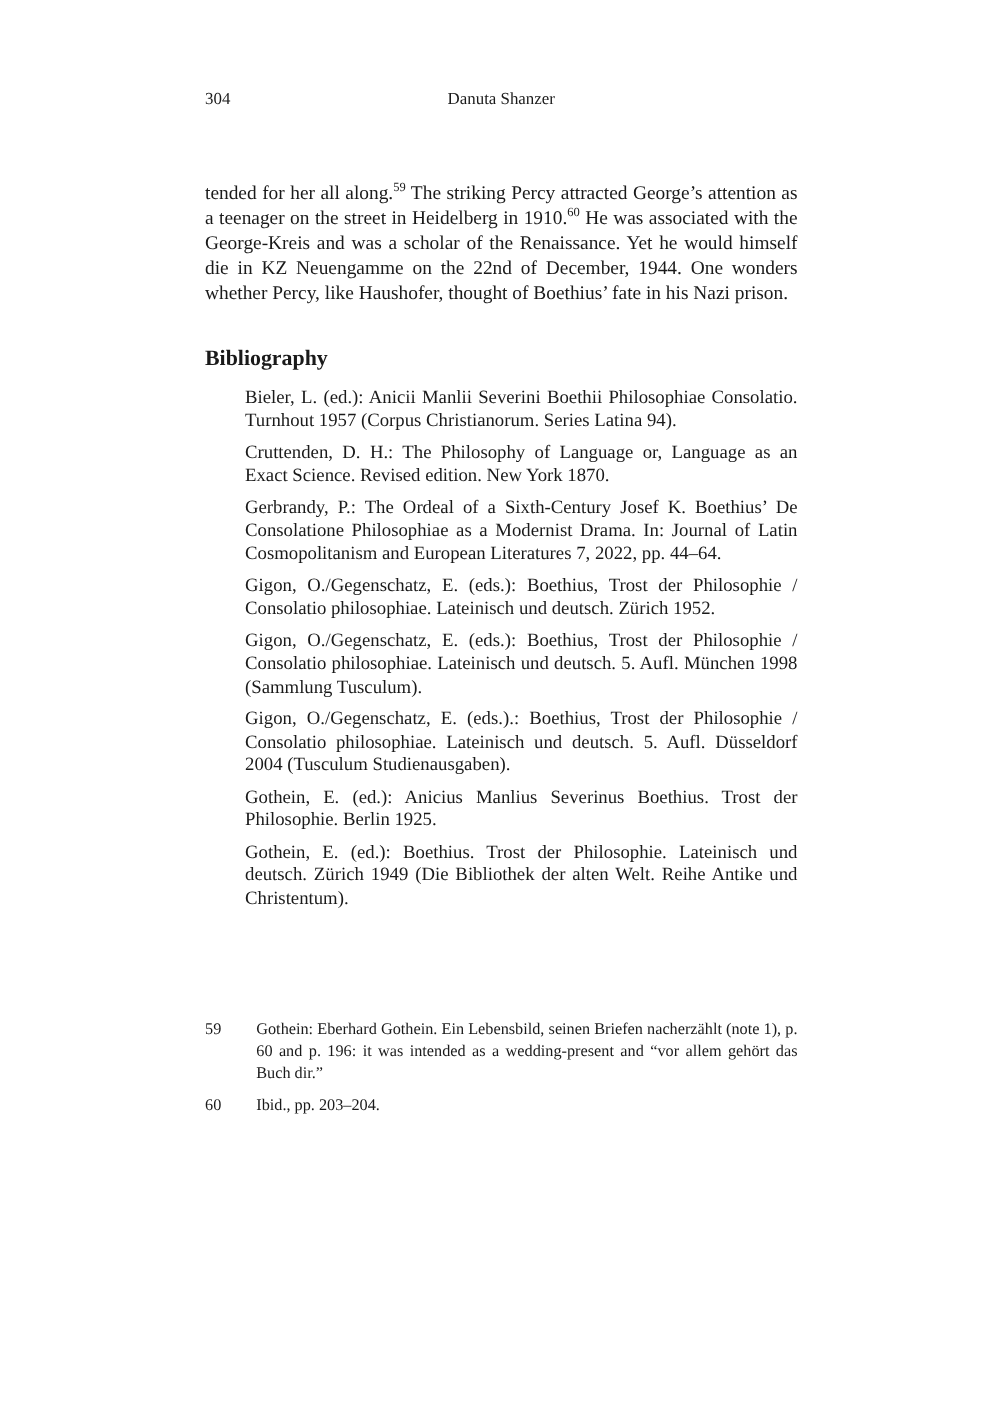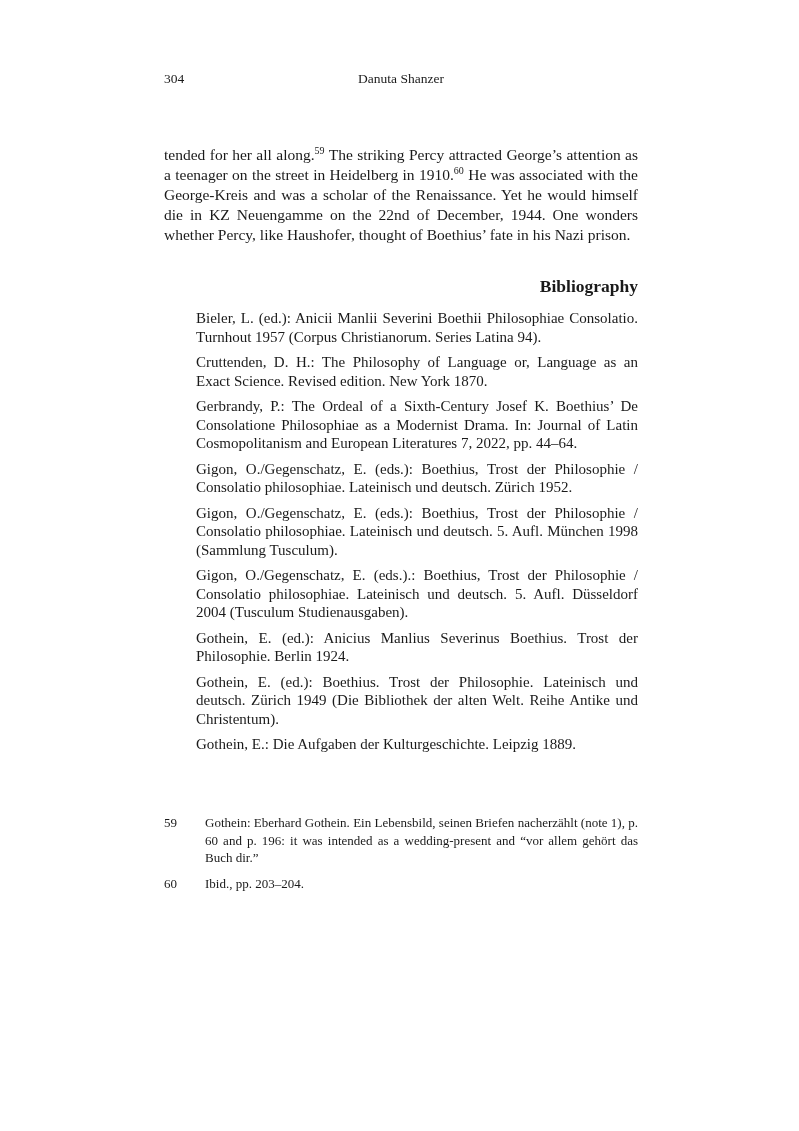--- a/index.html
+++ b/index.html
@@ -42,21 +42,20 @@
   .body-paragraph sup {
     font-size: 10px;
     line-height: 0;
     vertical-align: super;
   }
   .bib-heading {
     margin-top: 30px;
     font-size: 17.5px;
     font-weight: bold;
     line-height: 22px;
-    text-align: right;
   }
   .bib-list {
     margin-top: 12px;
     margin-left: 32px;
   }
   .bib-entry {
     font-size: 15px;
     line-height: 18.5px;
     text-align: justify;
     margin-bottom: 7px;
@@ -98,23 +97,22 @@
 
     <h2 class="bib-heading">Bibliography</h2>
 
     <div class="bib-list">
       <p class="bib-entry">Bieler, L. (ed.): Anicii Manlii Severini Boethii Philosophiae Consolatio. Turnhout 1957 (Corpus Christianorum. Series Latina 94).</p>
       <p class="bib-entry">Cruttenden, D. H.: The Philosophy of Language or, Language as an Exact Science. Revised edition. New York 1870.</p>
       <p class="bib-entry">Gerbrandy, P.: The Ordeal of a Sixth-Century Josef K. Boethius’ De Consolatione Philosophiae as a Modernist Drama. In: Journal of Latin Cosmopolitanism and European Literatures 7, 2022, pp. 44–64.</p>
       <p class="bib-entry">Gigon, O./Gegenschatz, E. (eds.): Boethius, Trost der Philosophie / Consolatio philosophiae. Lateinisch und deutsch. Zürich 1952.</p>
       <p class="bib-entry">Gigon, O./Gegenschatz, E. (eds.): Boethius, Trost der Philosophie / Consolatio philosophiae. Lateinisch und deutsch. 5. Aufl. München 1998 (Sammlung Tusculum).</p>
       <p class="bib-entry">Gigon, O./Gegenschatz, E. (eds.).: Boethius, Trost der Philosophie / Consolatio philosophiae. Lateinisch und deutsch. 5. Aufl. Düsseldorf 2004 (Tusculum Studienausgaben).</p>
-      <p class="bib-entry">Gothein, E. (ed.): Anicius Manlius Severinus Boethius. Trost der Philosophie. Berlin 1924.</p>
+      <p class="bib-entry">Gothein, E. (ed.): Anicius Manlius Severinus Boethius. Trost der Philosophie. Berlin 1925.</p>
       <p class="bib-entry">Gothein, E. (ed.): Boethius. Trost der Philosophie. Lateinisch und deutsch. Zürich 1949 (Die Bibliothek der alten Welt. Reihe Antike und Christentum).</p>
-      <p class="bib-entry">Gothein, E.: Die Aufgaben der Kulturgeschichte. Leipzig 1889.</p>
     </div>
 
   </div>
 
   <section class="footnotes">
     <div class="footnote">
       <span class="fn-num">59</span>
       <span class="fn-text">Gothein: Eberhard Gothein. Ein Lebensbild, seinen Briefen nacherzählt (note 1), p. 60 and p. 196: it was intended as a wedding-present and “vor allem gehört das Buch dir.”</span>
     </div>
     <div class="footnote">

